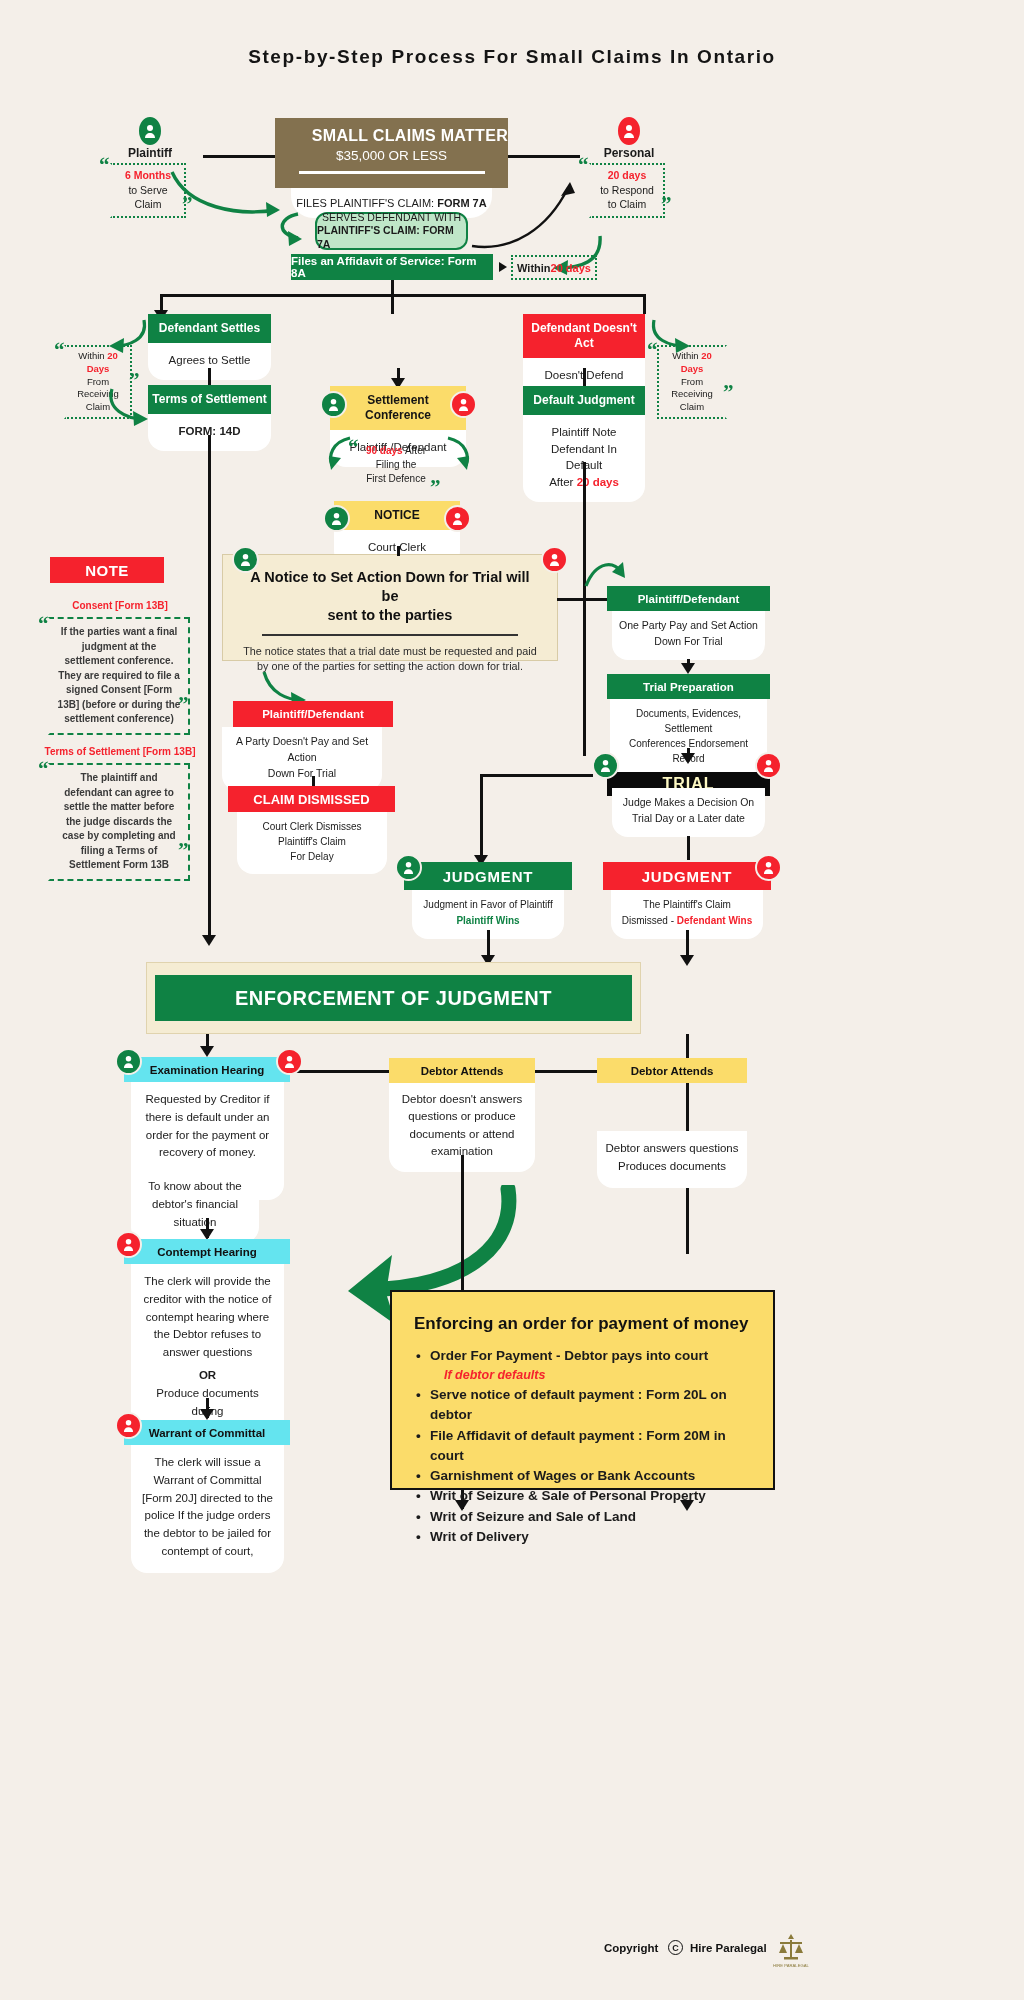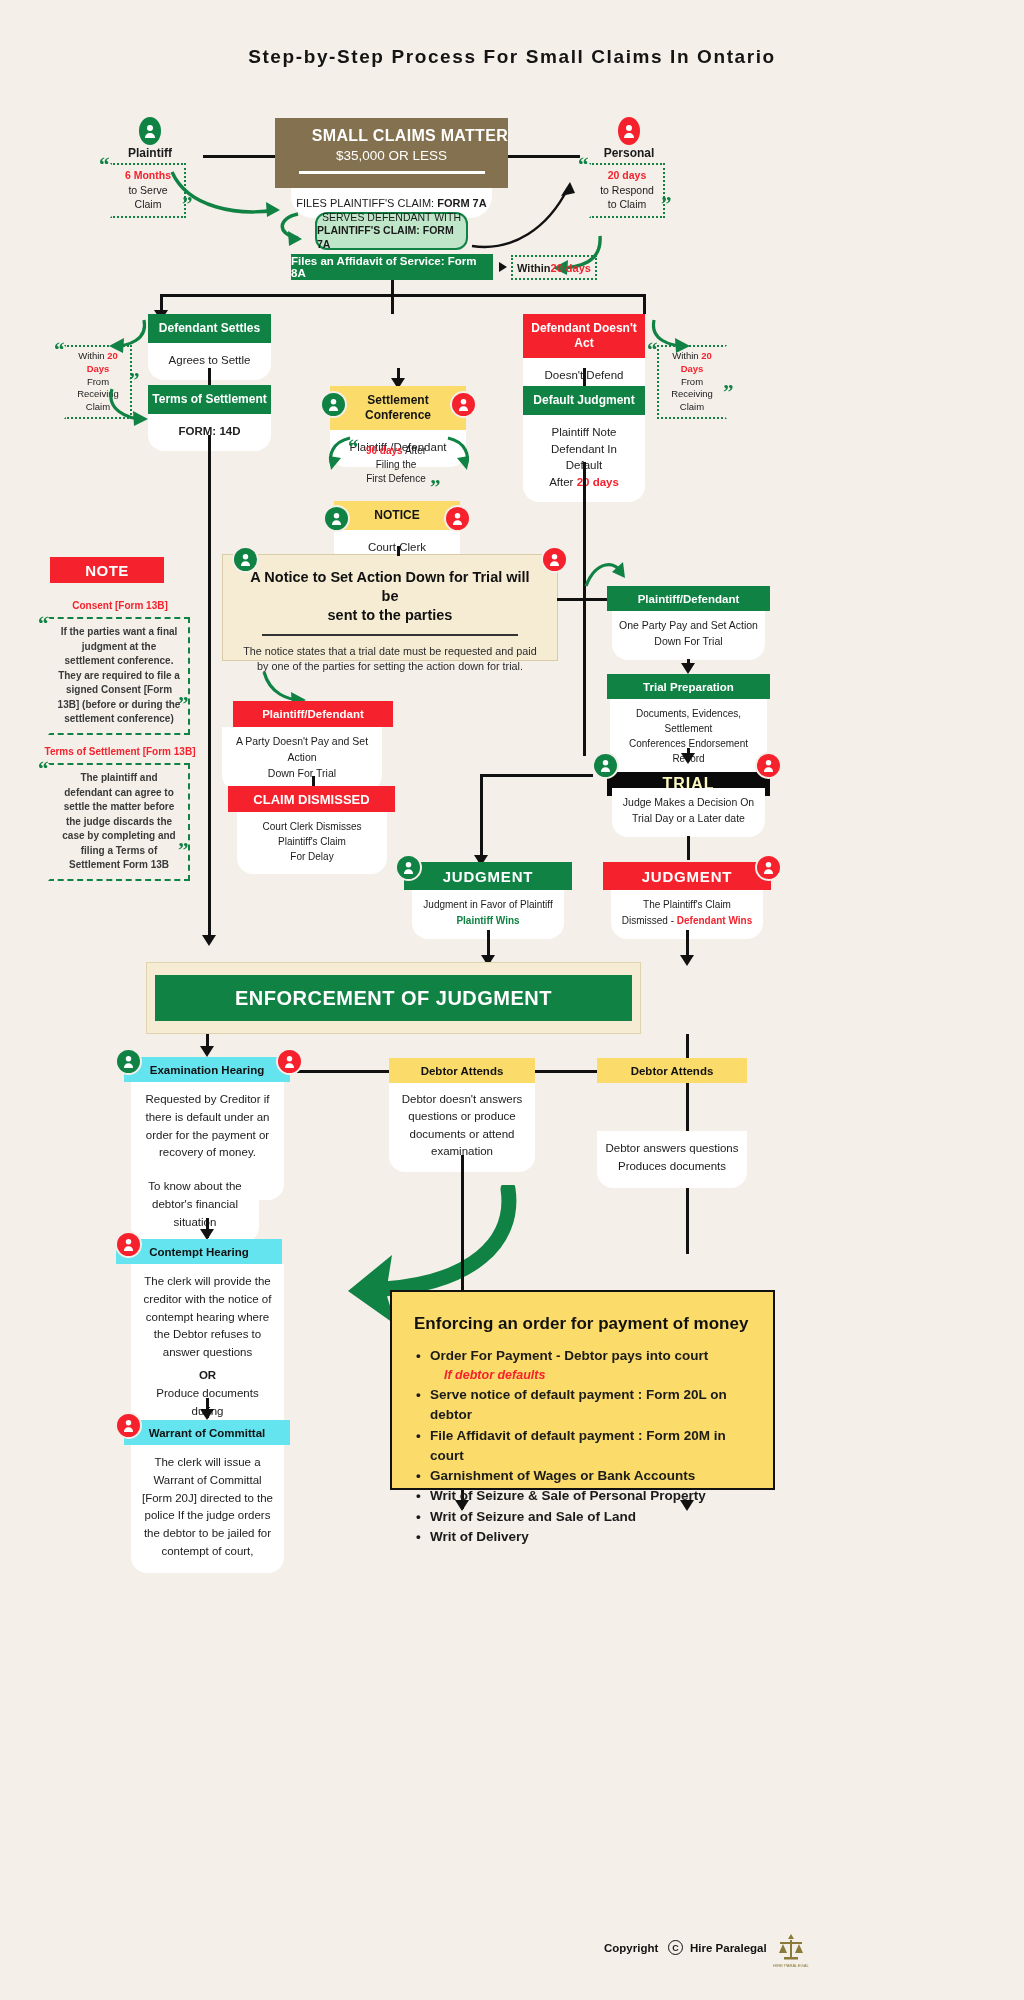--- a/index.html
+++ b/index.html
@@ -459,21 +459,21 @@
     <path d="M168 4 C 176 58, 130 98, 44 104" stroke="#0f8244" stroke-width="15" fill="none" stroke-linecap="round"></path>
     <path d="M52 70 L8 106 L56 140 L46 108 Z" fill="#0f8244"></path>
   </svg>
 
   <div class="ln lnv" style="left:461px;top:1155px;height:354px;"></div>
   <div class="arrowdown" style="left:455px;top:1500px;"></div>
   <div class="arrowdown" style="left:680px;top:1500px;"></div>
 
   <div class="ln lnv" style="left:206px;top:1218px;height:20px;"></div>
   <div class="arrowdown" style="left:200px;top:1229px;"></div>
-  <div class="abs" style="left:116px;top:1239px;width:166px;height:25px;background:#64e4ef;color:#111;font-size:11.5px;font-weight:bold;display:flex;align-items:center;justify-content:center;">Contempt Hearing</div>
+  <div class="abs" style="left:124px;top:1239px;width:166px;height:25px;background:#64e4ef;color:#111;font-size:11.5px;font-weight:bold;display:flex;align-items:center;justify-content:center;">Contempt Hearing</div>
   <div class="avatar red" style="left:115px;top:1231px;width:27px;height:27px;">
     <svg width="11" height="13" viewBox="0 0 12 14">
         <circle cx="6" cy="4" r="3" fill="#fff"></circle>
         <path d="M1 14c0-3 2.2-5 5-5s5 2 5 5z" fill="#fff"></path>
       </svg>
   </div>
   <div class="abs" style="left:131px;top:1264px;width:153px;background:#fff;border-radius:0 0 16px 16px;text-align:center;font-size:11.5px;line-height:1.55;padding:9px 8px 12px;">
     <div>The clerk will provide the</div>
     <div>creditor with the notice of</div>
     <div>contempt hearing where</div>

